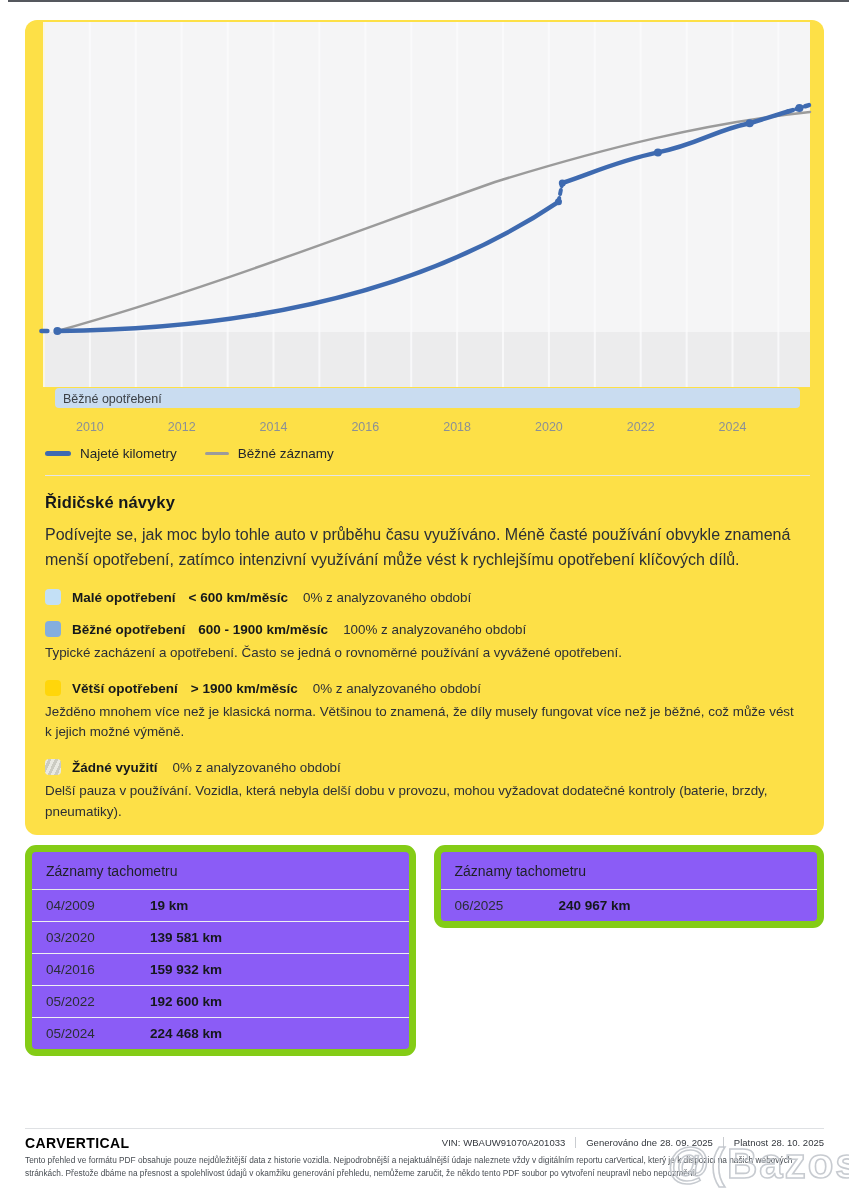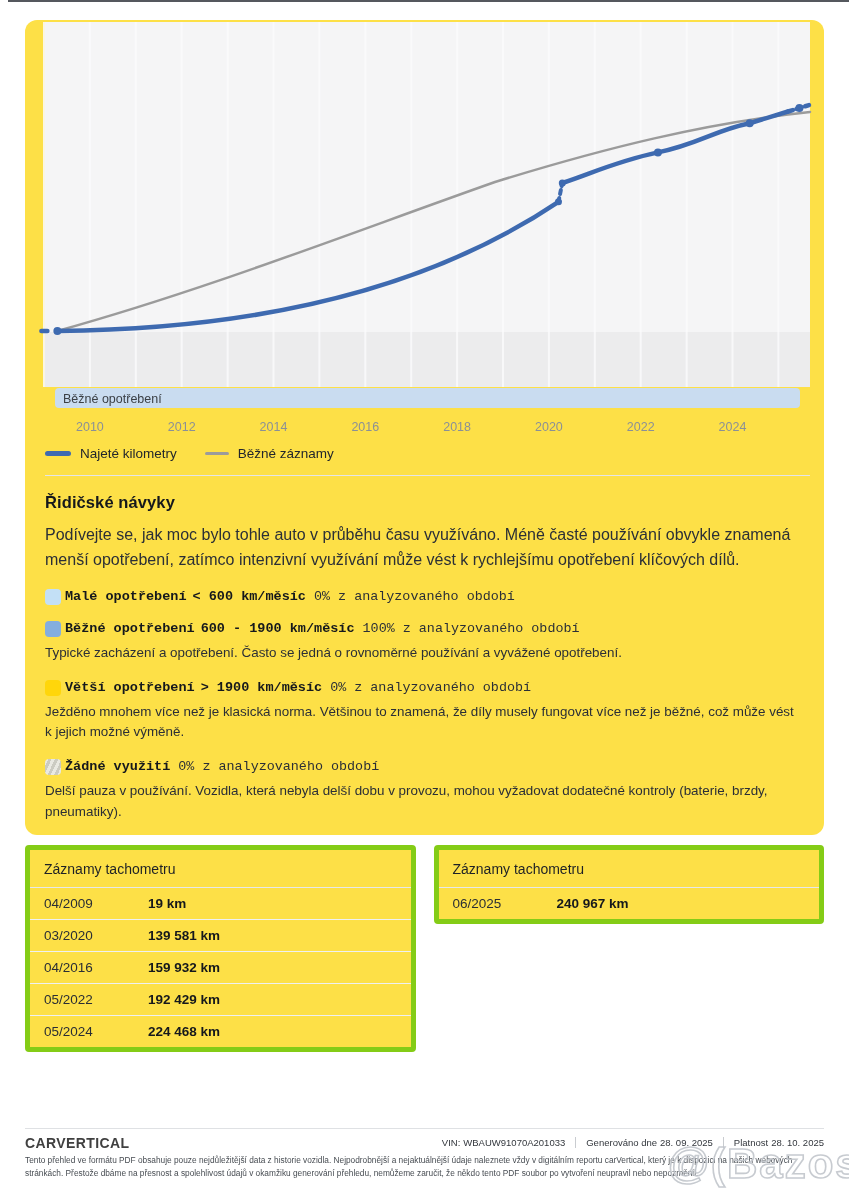--- a/index.html
+++ b/index.html
@@ -24,44 +24,44 @@
   .swatch-line-gray { width:24px; height:3px; border-radius:2px; }
   .legend-label { font-size:13.5px; color:#22262c; }
 
   .divider { height:1px; background:#e4e5e8; margin:14px 14px 0 20px; }
 
   .section { padding:0 24px 0 20px; }
   .section h2 { font-size:16.5px; font-weight:700; color:#15181c; margin-top:17px; letter-spacing:.1px; }
   .intro { font-size:16px; line-height:1.56; color:#2b2f36; margin-top:11px; }
 
   .usage-item { margin-top:16px; }
-  .usage-head { display:flex; align-items:flex-start; gap:4px;font-family:Liberation Mono, monospace; }
+  .usage-head { display:flex; align-items:flex-end; gap:11px; }
   .usage-swatch { width:16px; height:16px; border-radius:4px; flex:0 0 auto; }
   .usage-swatch.striped {
     background:repeating-linear-gradient(115deg,#e9e9e2 0 3px,#cbcbc2 3px 6px);
   }
   .usage-label { font-size:13.5px; font-weight:700; color:#15181c; }
   .usage-range { font-size:13.5px; font-weight:700; color:#15181c; margin-left:2px; }
   .usage-share { font-size:13.4px; color:#2b2f36; margin-left:4px; }
   .usage-desc { font-size:13.4px; line-height:1.55; color:#2b2f36; margin-top:6px; }
 
   
   .tables { display:flex; gap:18px; margin-top:10px; width:799px; }
-  .tbl { flex:1; background:#fde047; border:5px solid #84cc16; border-radius:4px; overflow:hidden; align-self:flex-start; }
+  .tbl { flex:1; background:#8b5cf6; border:7px solid #84cc16; border-radius:11px; overflow:hidden; align-self:flex-start; }
   .tbl-header { padding:11px 14px 10px; font-size:14px; color:#1e2126; border-bottom:1px solid #e6e8eb; }
   .tbl-row { display:flex; align-items:center; padding:8px 14px; }
   .tbl-row + .tbl-row { border-top:1px solid #eef0f2; }
   .tbl-date { width:104px; font-size:13.5px; color:#2a2e35; }
   .tbl-val { font-size:13.5px; font-weight:700; color:#15181c; }
 
   
   .footer { position:absolute; left:25px; right:25px; top:1128px; }
   .footer-divider { height:1px; background:#dfe1e4; }
   .footer-top { display:flex; justify-content:space-between; align-items:flex-start; margin-top:6px; }
-  .logo { font-size:14px; font-weight:800; color:#404040; letter-spacing:.4px; }
+  .logo { font-size:14px; font-weight:800; color:#000000; letter-spacing:.4px; }
   .meta { font-size:9.5px; color:#33373d; display:flex; align-items:center; margin-top:2px; }
   .meta .pair { white-space:nowrap; }
   .meta .pair + .pair { border-left:1px solid #c9ccd0; padding-left:10px; margin-left:10px; }
   .meta .lbl { color:#33373d; margin-right:3px; }
   .disclaimer { font-size:8.3px; line-height:1.55; color:#474c52; margin-top:3px; }
 
   .watermark {
     position:absolute; left:668px; top:1140px; z-index:5; pointer-events:none;
     font-size:42px; font-weight:700; letter-spacing:2px; white-space:nowrap;
     color:transparent; -webkit-text-stroke:1.6px #c2c6cc; opacity:.9;
@@ -184,21 +184,21 @@
         <div class="tbl-row">
           <span class="tbl-date">03/2020</span>
           <span class="tbl-val">139 581 km</span>
         </div>
         <div class="tbl-row">
           <span class="tbl-date">04/2016</span>
           <span class="tbl-val">159 932 km</span>
         </div>
         <div class="tbl-row">
           <span class="tbl-date">05/2022</span>
-          <span class="tbl-val">192 429 km</span>
+          <span class="tbl-val">192 600 km</span>
         </div>
         <div class="tbl-row">
           <span class="tbl-date">05/2024</span>
           <span class="tbl-val">224 468 km</span>
         </div>
       </div>
       <div class="tbl">
         <div class="tbl-header">Záznamy tachometru</div>
         <div class="tbl-row">
           <span class="tbl-date">06/2025</span>

